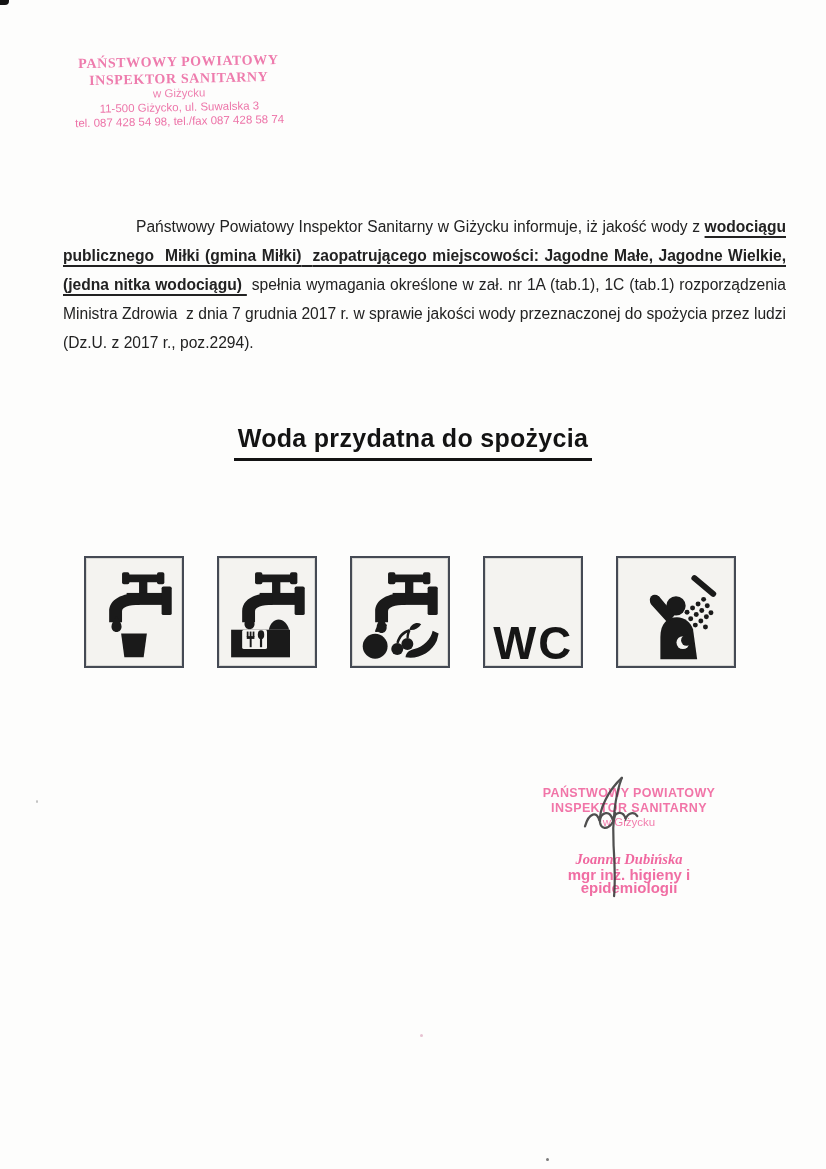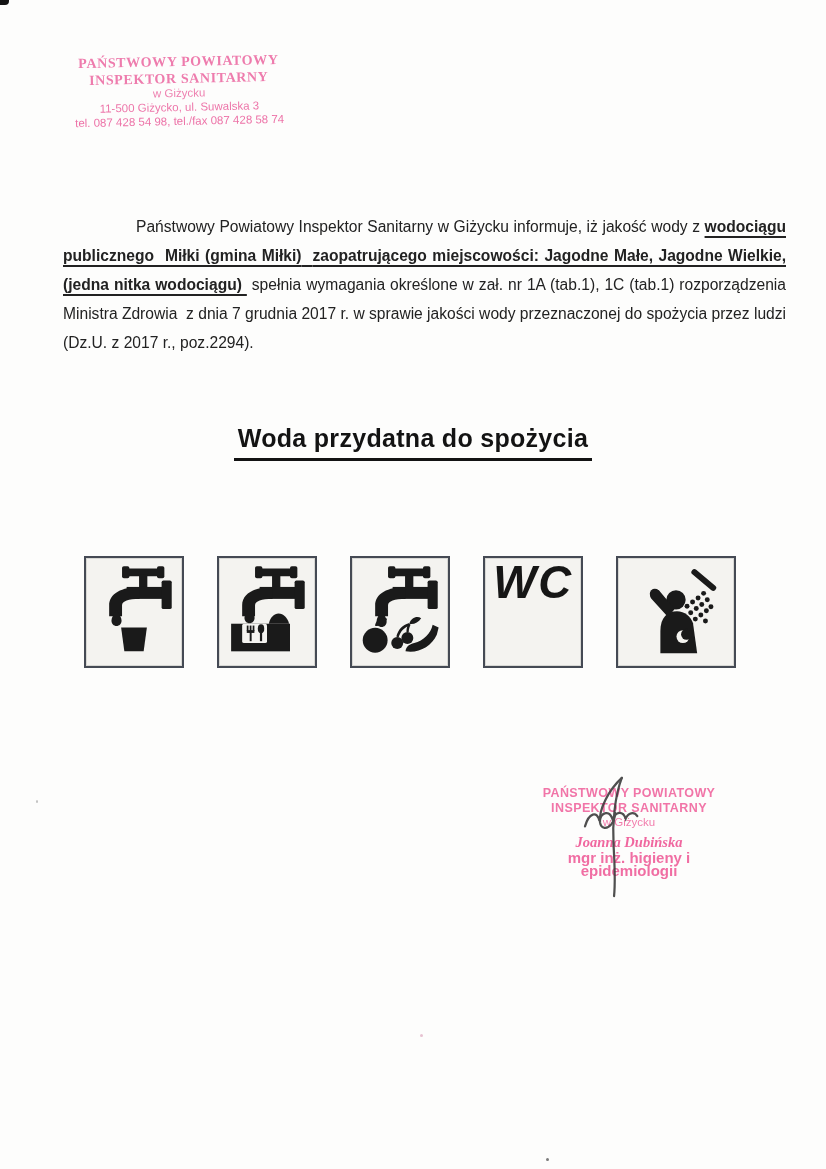--- a/index.html
+++ b/index.html
@@ -21,30 +21,30 @@
             text-align:justify;text-indent:73px;color:#222;}
   .bu{font-weight:700;text-decoration:underline;text-decoration-thickness:1.8px;text-underline-offset:3.5px;}
 
   .heading-wrap{position:absolute;left:0;top:424px;width:826px;text-align:center;}
   .heading{display:inline-block;font-size:25px;font-weight:700;color:#131313;letter-spacing:.3px;
            border-bottom:3px solid #131313;padding:0 4px 5px;text-align:right;}
 
   
   .picto-row{position:absolute;left:84px;top:556px;display:flex;gap:33px;align-items:flex-start;}
   .picto{width:100px;height:112px;background:#f4f3f0;border:2px solid #454a54;box-sizing:border-box;
-         display:flex;align-items:flex-start;justify-content:center;position:relative;box-shadow:0 0 0 1px #d8d8d4 inset;font-style:italic;}
+         display:flex;align-items:flex-end;justify-content:center;position:relative;box-shadow:0 0 0 1px #d8d8d4 inset;}
   .picto.wide{width:120px;}
   .picto svg{width:92px;height:102px;display:block;}
   .wc-text{font-size:47px;font-weight:700;color:#161616;letter-spacing:2px;transform:scaleX(.97);line-height:1;}
 
   
   .stamp-bottom{position:absolute;left:519px;top:786px;width:220px;text-align:center;}
   .stamp-bottom .sb12{font-size:12.5px;font-weight:700;letter-spacing:.4px;line-height:15px;opacity:.9;}
   .stamp-bottom .sb3{font-size:11.5px;line-height:13px;opacity:.85;}
-  .stamp-bottom .sbname{font-family:"Liberation Serif",serif;font-style:italic;font-weight:700;font-size:14.5px;line-height:17px;margin-top:5px;}
+  .stamp-bottom .sbname{font-family:"Liberation Serif",serif;font-style:italic;font-weight:700;font-size:14.5px;line-height:17px;margin-top:22px;}
   .stamp-bottom .sbcred{font-size:15px;line-height:13px;opacity:.95;font-weight:bold;}
   .signature{position:absolute;left:566px;top:774px;width:100px;height:126px;}
   .hidden-defs{position:absolute;width:0;height:0;overflow:hidden;}
 </style>
 </head>
 <body>
 
 <div class="page">
 
   <div class="corner-mark"></div>

